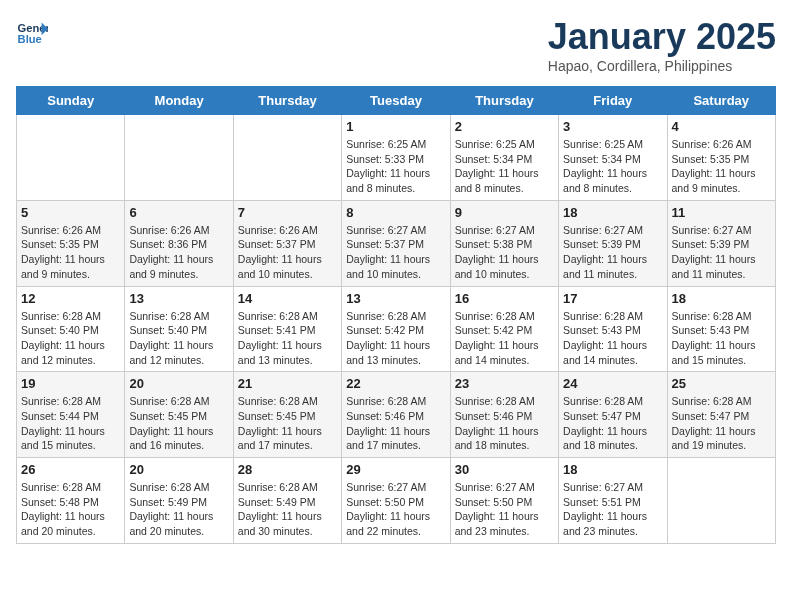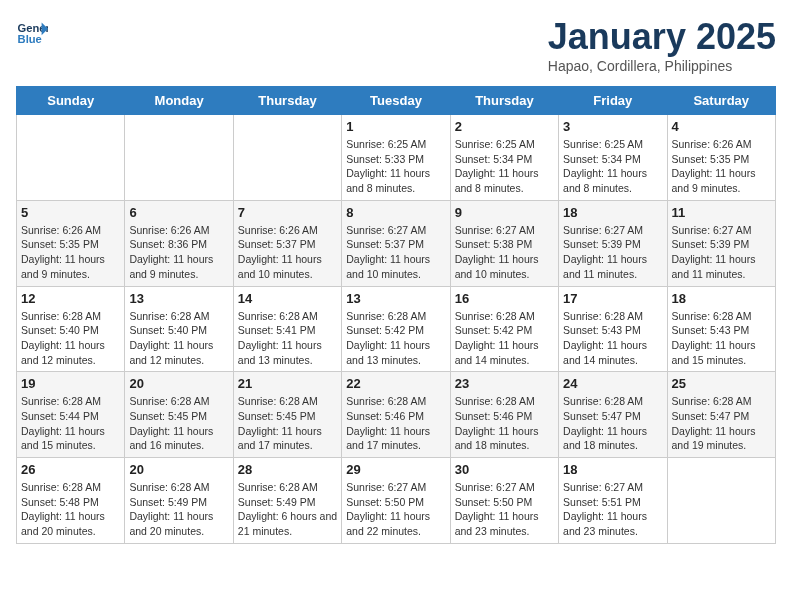--- a/index.html
+++ b/index.html
@@ -282,21 +282,21 @@
         <td>
           <div class="day-number">20</div>
           <div class="day-info">Sunrise: 6:28 AM</div>
           <div class="day-info">Sunset: 5:49 PM</div>
           <div class="day-info">Daylight: 11 hours and 20 minutes.</div>
         </td>
         <td>
           <div class="day-number">28</div>
           <div class="day-info">Sunrise: 6:28 AM</div>
           <div class="day-info">Sunset: 5:49 PM</div>
-          <div class="day-info">Daylight: 6 hours and 21 minutes.</div>
+          <div class="day-info">Daylight: 11 hours and 30 minutes.</div>
         </td>
         <td>
           <div class="day-number">29</div>
           <div class="day-info">Sunrise: 6:27 AM</div>
           <div class="day-info">Sunset: 5:50 PM</div>
           <div class="day-info">Daylight: 11 hours and 22 minutes.</div>
         </td>
         <td>
           <div class="day-number">30</div>
           <div class="day-info">Sunrise: 6:27 AM</div>

